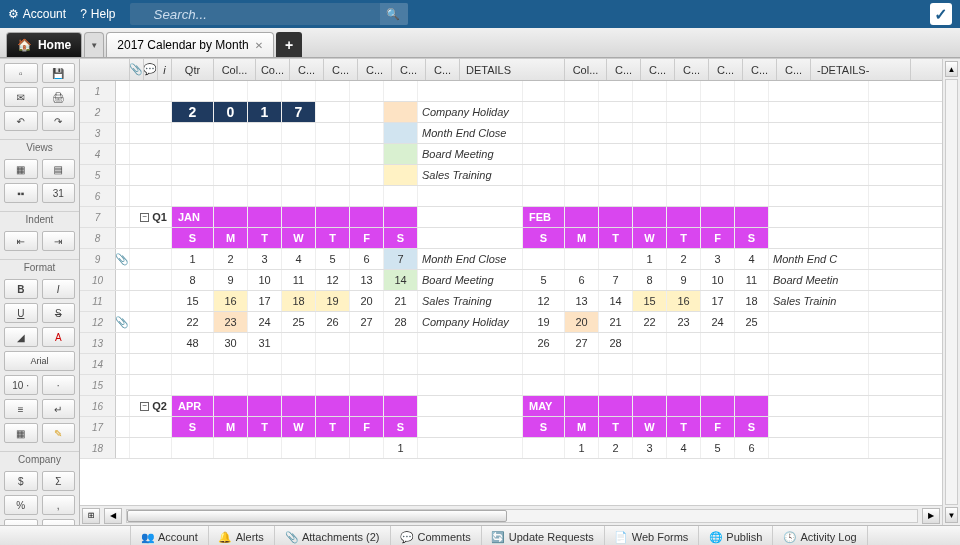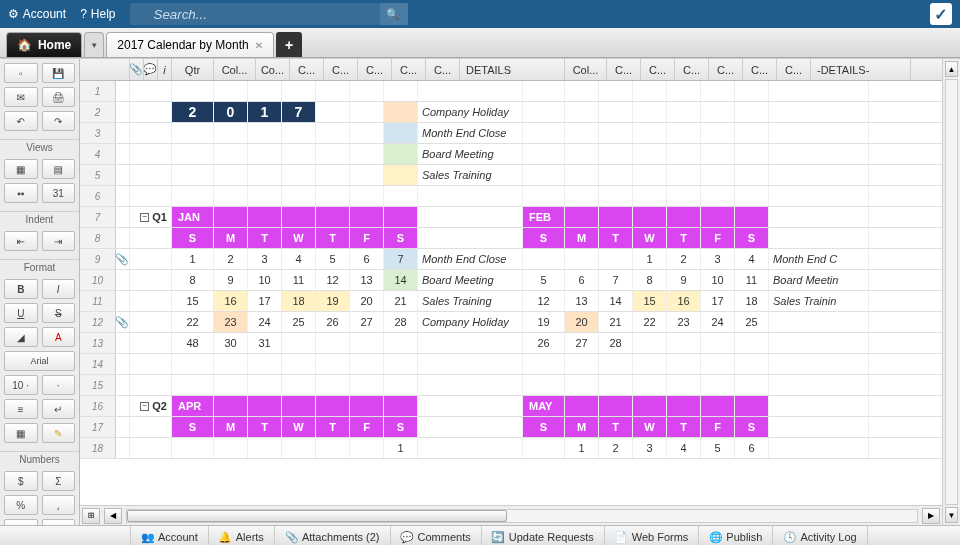--- a/index.html
+++ b/index.html
@@ -177,21 +177,21 @@
         </div>
       <div class="lt-row">
           <div class="lt-btn">≡</div>
           <div class="lt-btn">↵</div>
         </div>
       <div class="lt-row">
           <div class="lt-btn">▦</div>
           <div class="lt-btn" style="color:#d9a020">✎</div>
         </div>
     </div>
-    <div class="lt-label">Numbers</div>
+    <div class="lt-label">Company</div>
     <div class="lt-sec">
       <div class="lt-row">
           <div class="lt-btn">$</div>
           <div class="lt-btn">Σ</div>
         </div>
       <div class="lt-row">
           <div class="lt-btn">%</div>
           <div class="lt-btn">,</div>
         </div>
       <div class="lt-row">

